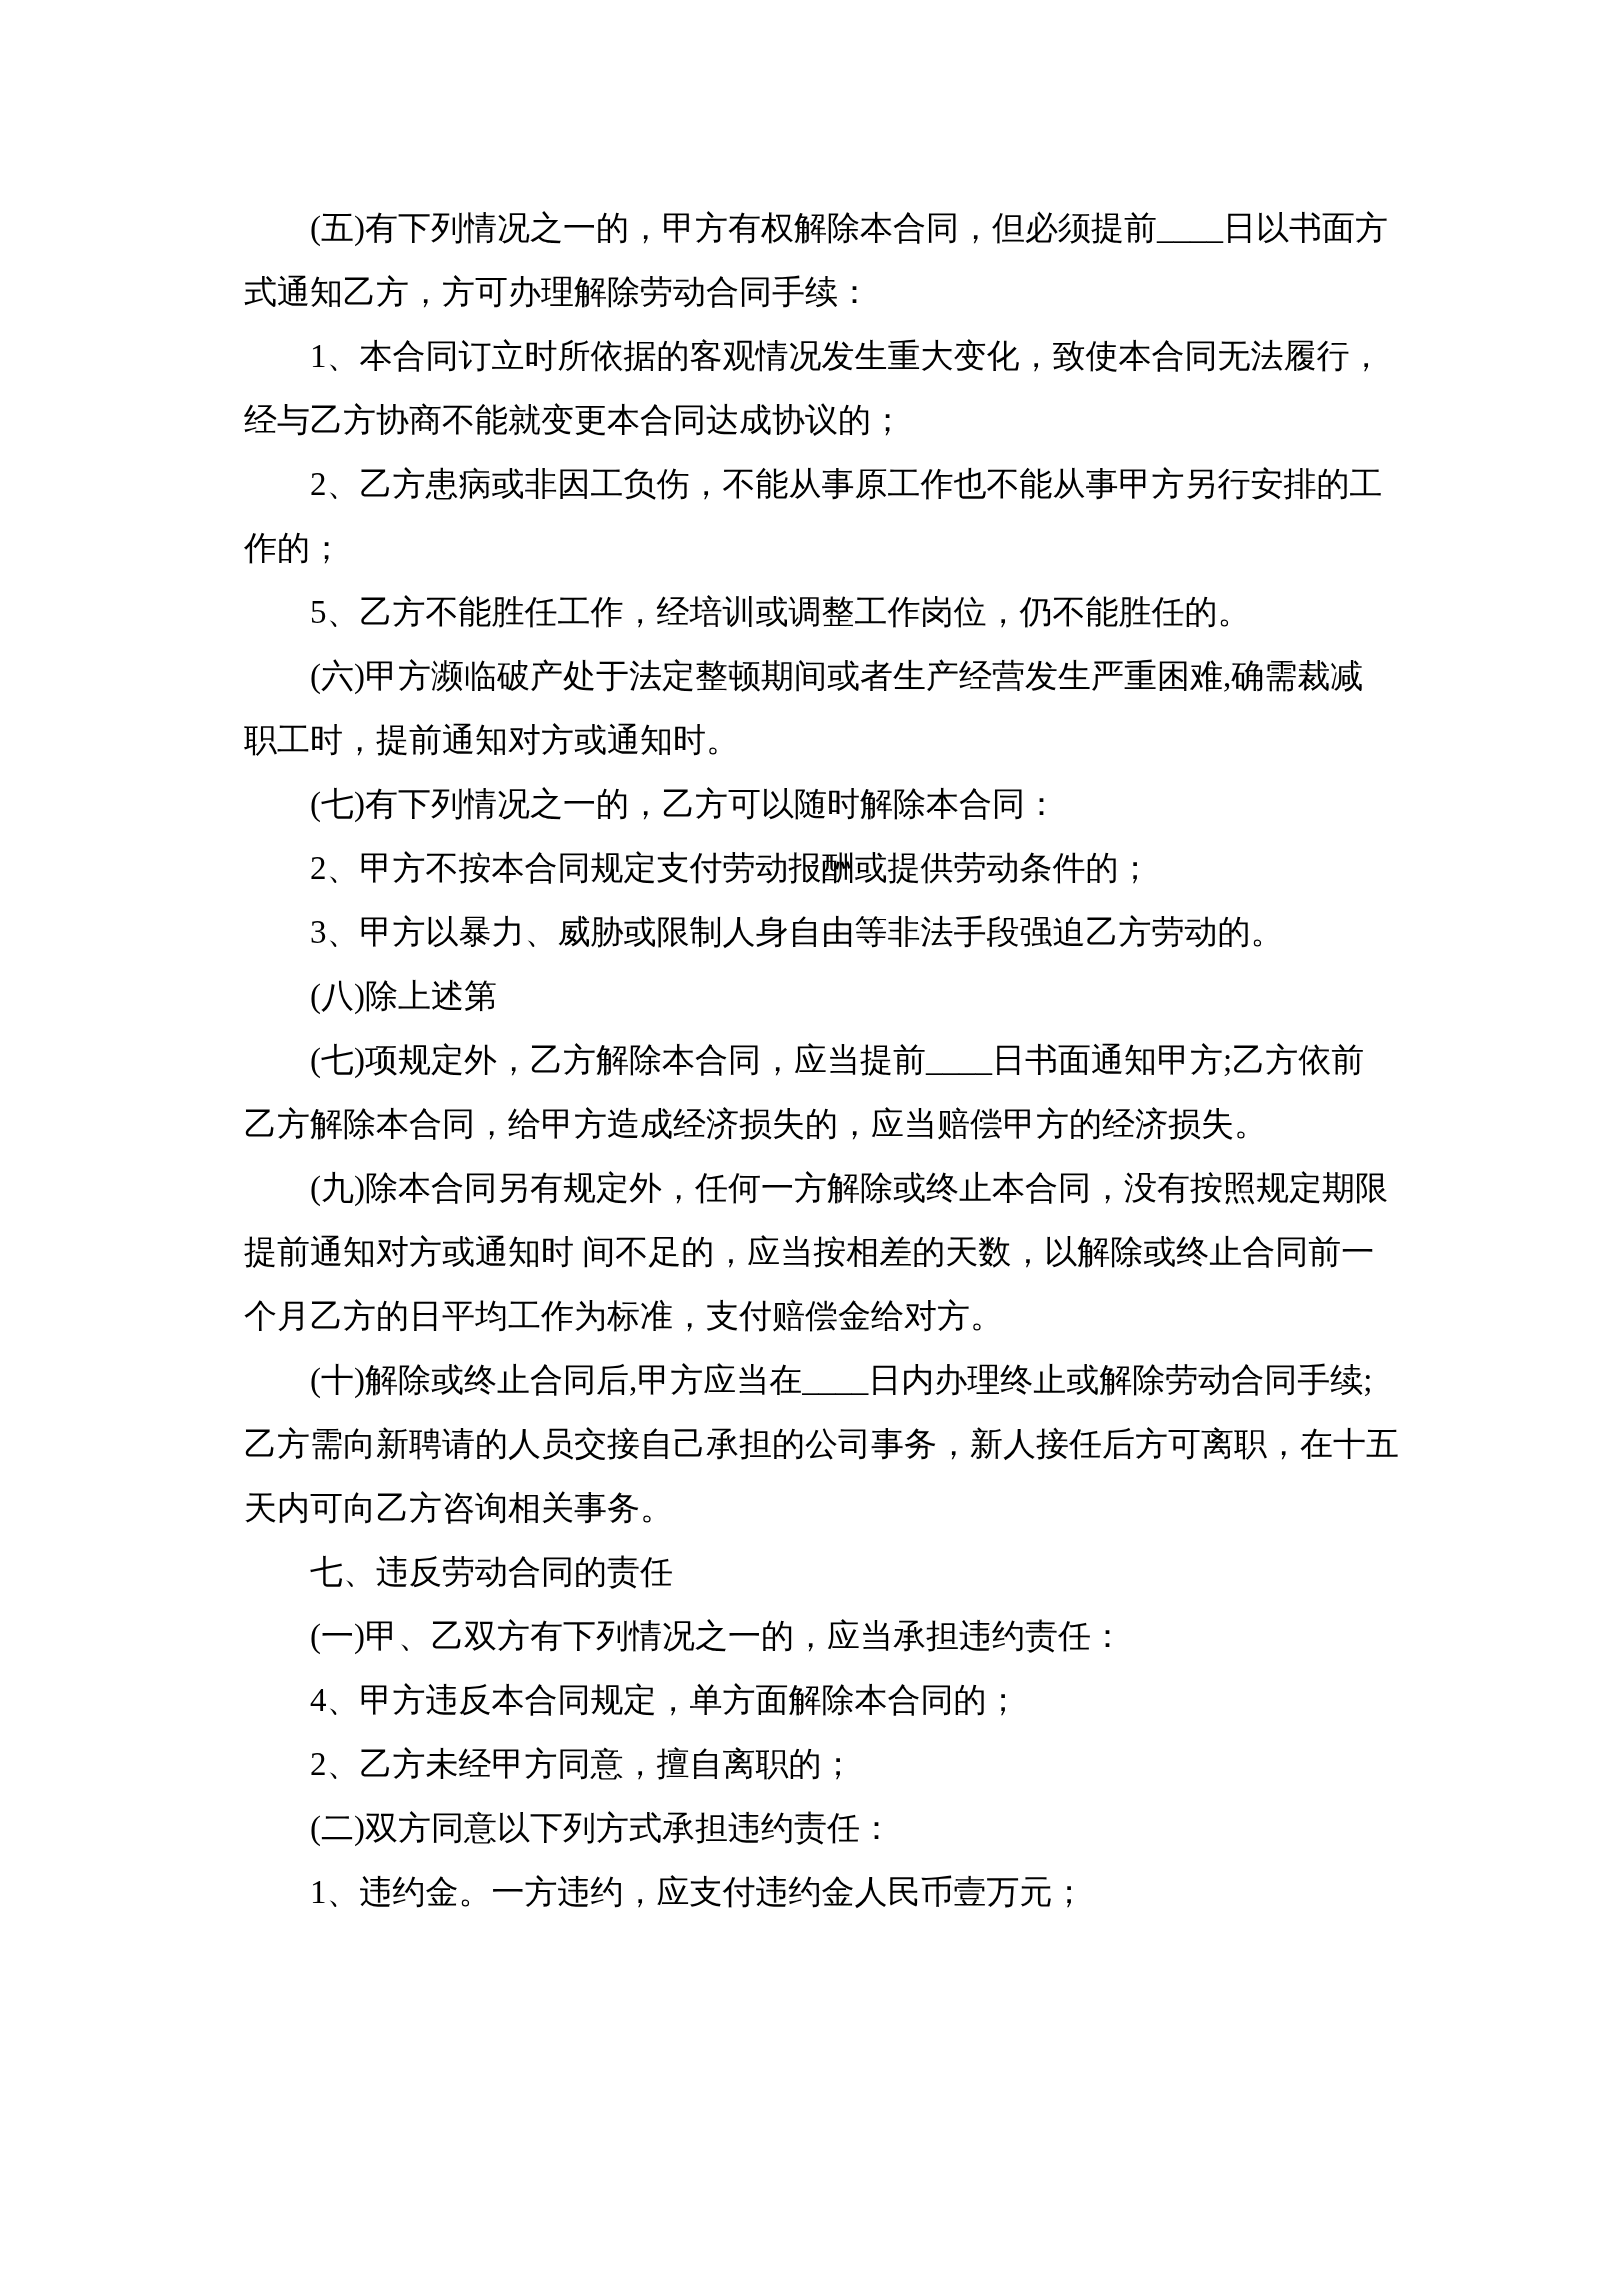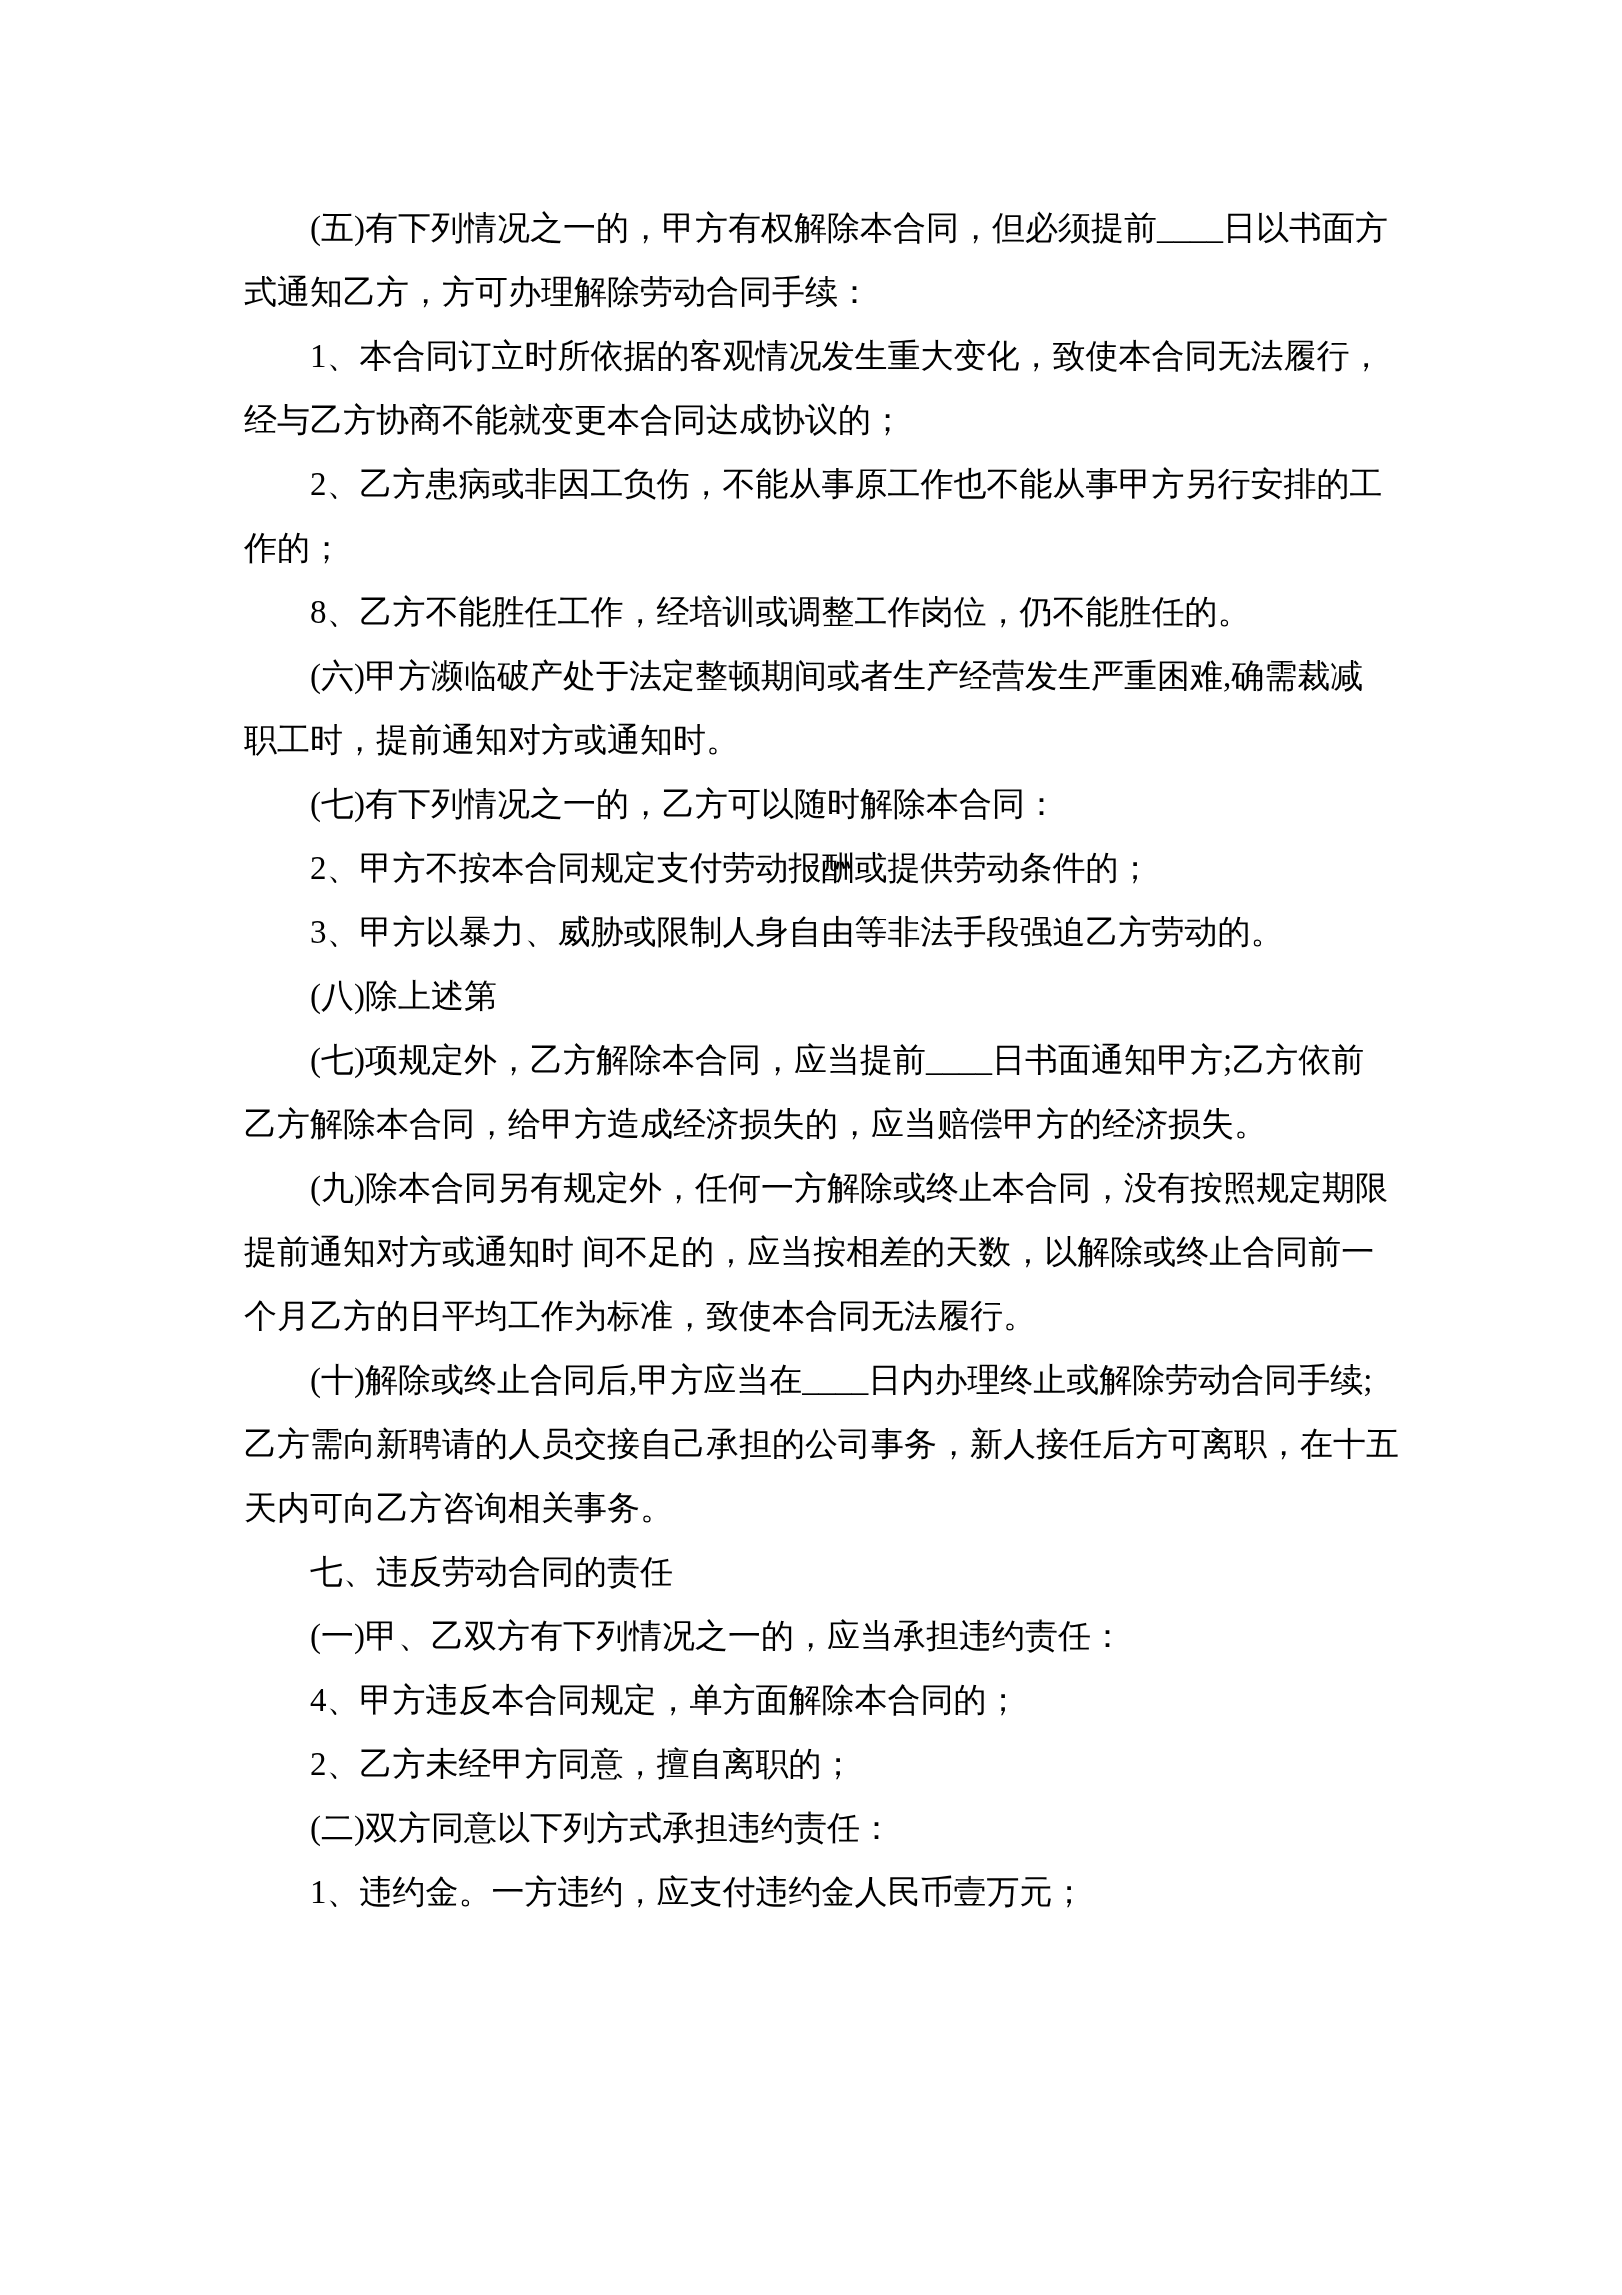--- a/index.html
+++ b/index.html
@@ -43,32 +43,32 @@
 <body>
 
 <div class="page">
   <div class="doc">
       <div class="line indent"><span>(五)有下列情况之一的，甲方有权解除本合同，但必须提前____日以书面方</span></div>
       <div class="line"><span>式通知乙方，方可办理解除劳动合同手续：</span></div>
       <div class="line indent"><span>1、本合同订立时所依据的客观情况发生重大变化，致使本合同无法履行，</span></div>
       <div class="line"><span>经与乙方协商不能就变更本合同达成协议的；</span></div>
       <div class="line indent"><span>2、乙方患病或非因工负伤，不能从事原工作也不能从事甲方另行安排的工</span></div>
       <div class="line"><span>作的；</span></div>
-      <div class="line indent"><span>8、乙方不能胜任工作，经培训或调整工作岗位，仍不能胜任的。</span></div>
+      <div class="line indent"><span>5、乙方不能胜任工作，经培训或调整工作岗位，仍不能胜任的。</span></div>
       <div class="line indent"><span>(六)甲方濒临破产处于法定整顿期间或者生产经营发生严重困难,确需裁减</span></div>
       <div class="line"><span>职工时，提前通知对方或通知时。</span></div>
       <div class="line indent"><span>(七)有下列情况之一的，乙方可以随时解除本合同：</span></div>
       <div class="line indent"><span>2、甲方不按本合同规定支付劳动报酬或提供劳动条件的；</span></div>
       <div class="line indent"><span>3、甲方以暴力、威胁或限制人身自由等非法手段强迫乙方劳动的。</span></div>
       <div class="line indent"><span>(八)除上述第</span></div>
       <div class="line indent"><span>(七)项规定外，乙方解除本合同，应当提前____日书面通知甲方;乙方依前</span></div>
       <div class="line"><span>乙方解除本合同，给甲方造成经济损失的，应当赔偿甲方的经济损失。</span></div>
       <div class="line indent"><span>(九)除本合同另有规定外，任何一方解除或终止本合同，没有按照规定期限</span></div>
       <div class="line"><span>提前通知对方或通知时 间不足的，应当按相差的天数，以解除或终止合同前一</span></div>
-      <div class="line"><span>个月乙方的日平均工作为标准，致使本合同无法履行。</span></div>
+      <div class="line"><span>个月乙方的日平均工作为标准，支付赔偿金给对方。</span></div>
       <div class="line indent"><span>(十)解除或终止合同后,甲方应当在____日内办理终止或解除劳动合同手续;</span></div>
       <div class="line"><span>乙方需向新聘请的人员交接自己承担的公司事务，新人接任后方可离职，在十五</span></div>
       <div class="line"><span>天内可向乙方咨询相关事务。</span></div>
       <div class="line indent"><span>七、违反劳动合同的责任</span></div>
       <div class="line indent"><span>(一)甲、乙双方有下列情况之一的，应当承担违约责任：</span></div>
       <div class="line indent"><span>4、甲方违反本合同规定，单方面解除本合同的；</span></div>
       <div class="line indent"><span>2、乙方未经甲方同意，擅自离职的；</span></div>
       <div class="line indent"><span>(二)双方同意以下列方式承担违约责任：</span></div>
       <div class="line indent"><span>1、违约金。一方违约，应支付违约金人民币壹万元；</span></div>
     </div>

